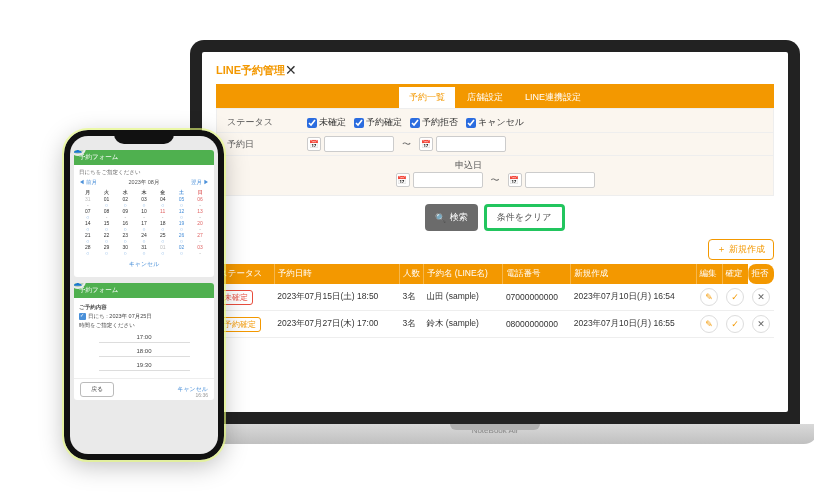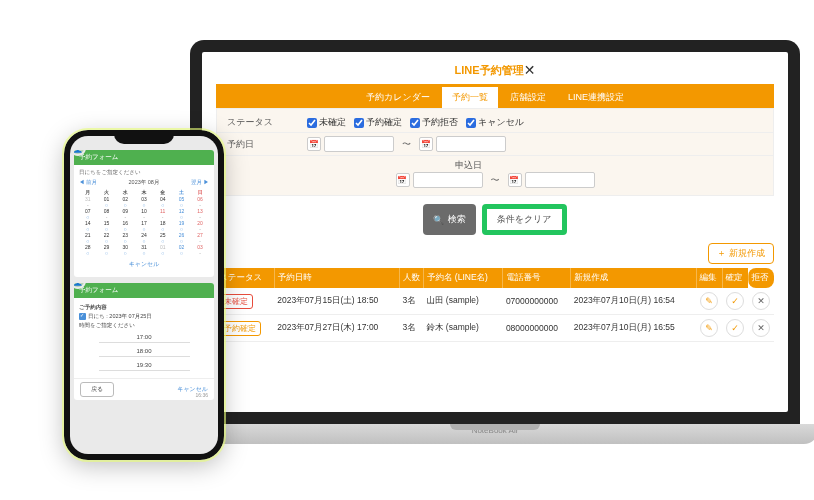--- a/index.html
+++ b/index.html
@@ -5,21 +5,21 @@
 * { margin: 0; padding: 0; box-sizing: border-box; }
 body { font-family: -apple-system, "Hiragino Sans", sans-serif; background: #fff; width: 814px; height: 500px; position: relative; overflow: hidden; }
 
 
 .laptop { position: absolute; left: 190px; top: 40px; width: 610px; }
 .laptop-screen { background: #222; border-radius: 14px 14px 0 0; padding: 12px; }
 .laptop-inner { background: #fff; border-radius: 2px; padding: 10px 14px 14px 14px; font-size: 9px; color: #333; min-height: 360px; }
 .laptop-base { background: linear-gradient(#d9d9d9,#c0c0c0); height: 20px; border-radius: 0 0 14px 14px; position: relative; margin: 0 -18px; text-align: center; font-size: 8px; color: #888; line-height: 13px; }
 .laptop-notch { position: absolute; left: 50%; top: 0; transform: translateX(-50%); width: 90px; height: 6px; background: #b0b0b0; border-radius: 0 0 6px 6px; }
 
-.hdr { display: flex; justify-content: center; align-items: center; margin-bottom: 6px; }
+.hdr { display: flex; justify-content: flex-start; align-items: center; margin-bottom: 6px; }
 .title { color: #f39800; font-weight: bold; font-size: 11px; }
 .close-x { font-size: 14px; color: #333; cursor: pointer; }
 
 .tabs { display: flex; gap: 2px; justify-content: center; background: #f39800; padding: 3px 2px 0 2px; }
 .tab { background: #f39800; color: #fff; padding: 4px 10px; font-size: 9px; cursor: pointer; }
 .tab.active { background: #fff; color: #f39800; }
 
 .filters { background: #fbf6ef; border: 1px solid #eee; padding: 4px 0; }
 .frow { display: flex; align-items: center; padding: 3px 10px; border-bottom: 1px solid #eee; }
 .frow:last-child { border-bottom: none; flex-direction: column; }
@@ -27,21 +27,21 @@
 .fbody { display: flex; gap: 8px; align-items: center; flex-wrap: wrap; font-size: 9px; }
 .cb { display: flex; align-items: center; gap: 2px; }
 .cb input { width: 10px; height: 10px; accent-color: #2b6cdf; }
 .dinput { display: flex; align-items: center; gap: 3px; }
 .dinput .cal { width: 14px; height: 14px; border: 1px solid #ccc; border-radius: 2px; display: flex; align-items: center; justify-content: center; font-size: 8px; color: #888; background: #fff; }
 .dinput input { width: 70px; height: 16px; border: 1px solid #ccc; border-radius: 2px; font-size: 8px; padding: 0 2px; }
 .tilde { color: #666; }
 
 .btnrow { display: flex; justify-content: center; gap: 6px; margin: 8px 0; }
 .btn-search { background: #6b6b6b; color: #fff; border: none; border-radius: 4px; padding: 4px 10px; font-size: 9px; display: flex; align-items: center; gap: 3px; cursor: pointer; }
-.btn-clear { background: #fff; color: #555; border: 5px solid #22c55e; border-radius: 4px; padding: 4px 10px; font-size: 9px; cursor: pointer; }
+.btn-clear { background: #fff; color: #555; border: 3px solid #22c55e; border-radius: 4px; padding: 4px 10px; font-size: 9px; cursor: pointer; }
 .newrow { display: flex; justify-content: flex-end; margin-bottom: 4px; }
 .btn-new { background: #fff; color: #f39800; border: 1px solid #f39800; border-radius: 4px; padding: 3px 8px; font-size: 9px; display: flex; align-items: center; gap: 3px; cursor: pointer; }
 
 table { width: 100%; border-collapse: collapse; font-size: 8.5px; }
 th { background: #f39800; color: #fff; font-weight: normal; padding: 4px 3px; text-align: left; border-right: 1px solid rgba(255,255,255,0.3); }
 th:last-child { border-right: none; }
 td { padding: 4px 3px; border-bottom: 1px solid #eee; vertical-align: middle; }
 .badge { display: inline-block; border: 1px solid; border-radius: 3px; padding: 1px 4px; font-size: 8px; }
 .badge.red { color: #e74c3c; border-color: #e74c3c; }
 .badge.orange { color: #f39800; border-color: #f39800; }
@@ -94,21 +94,20 @@
 <div class="laptop">
   <div class="laptop-screen">
     <div class="laptop-inner">
 
       <div class="hdr">
         <div class="title">LINE予約管理</div>
         <div class="close-x">✕</div>
       </div>
 
       <div class="tabs" id="tabbar">
-          <div class="tab">予約カレンダー</div>
           <div class="tab active">予約一覧</div>
           <div class="tab">店舗設定</div>
           <div class="tab">LINE連携設定</div>
         </div>
 
       <div class="filters">
         <div class="frow">
           <div class="flabel">ステータス</div>
           <div class="fbody" id="statuses">
               <label class="cb">

